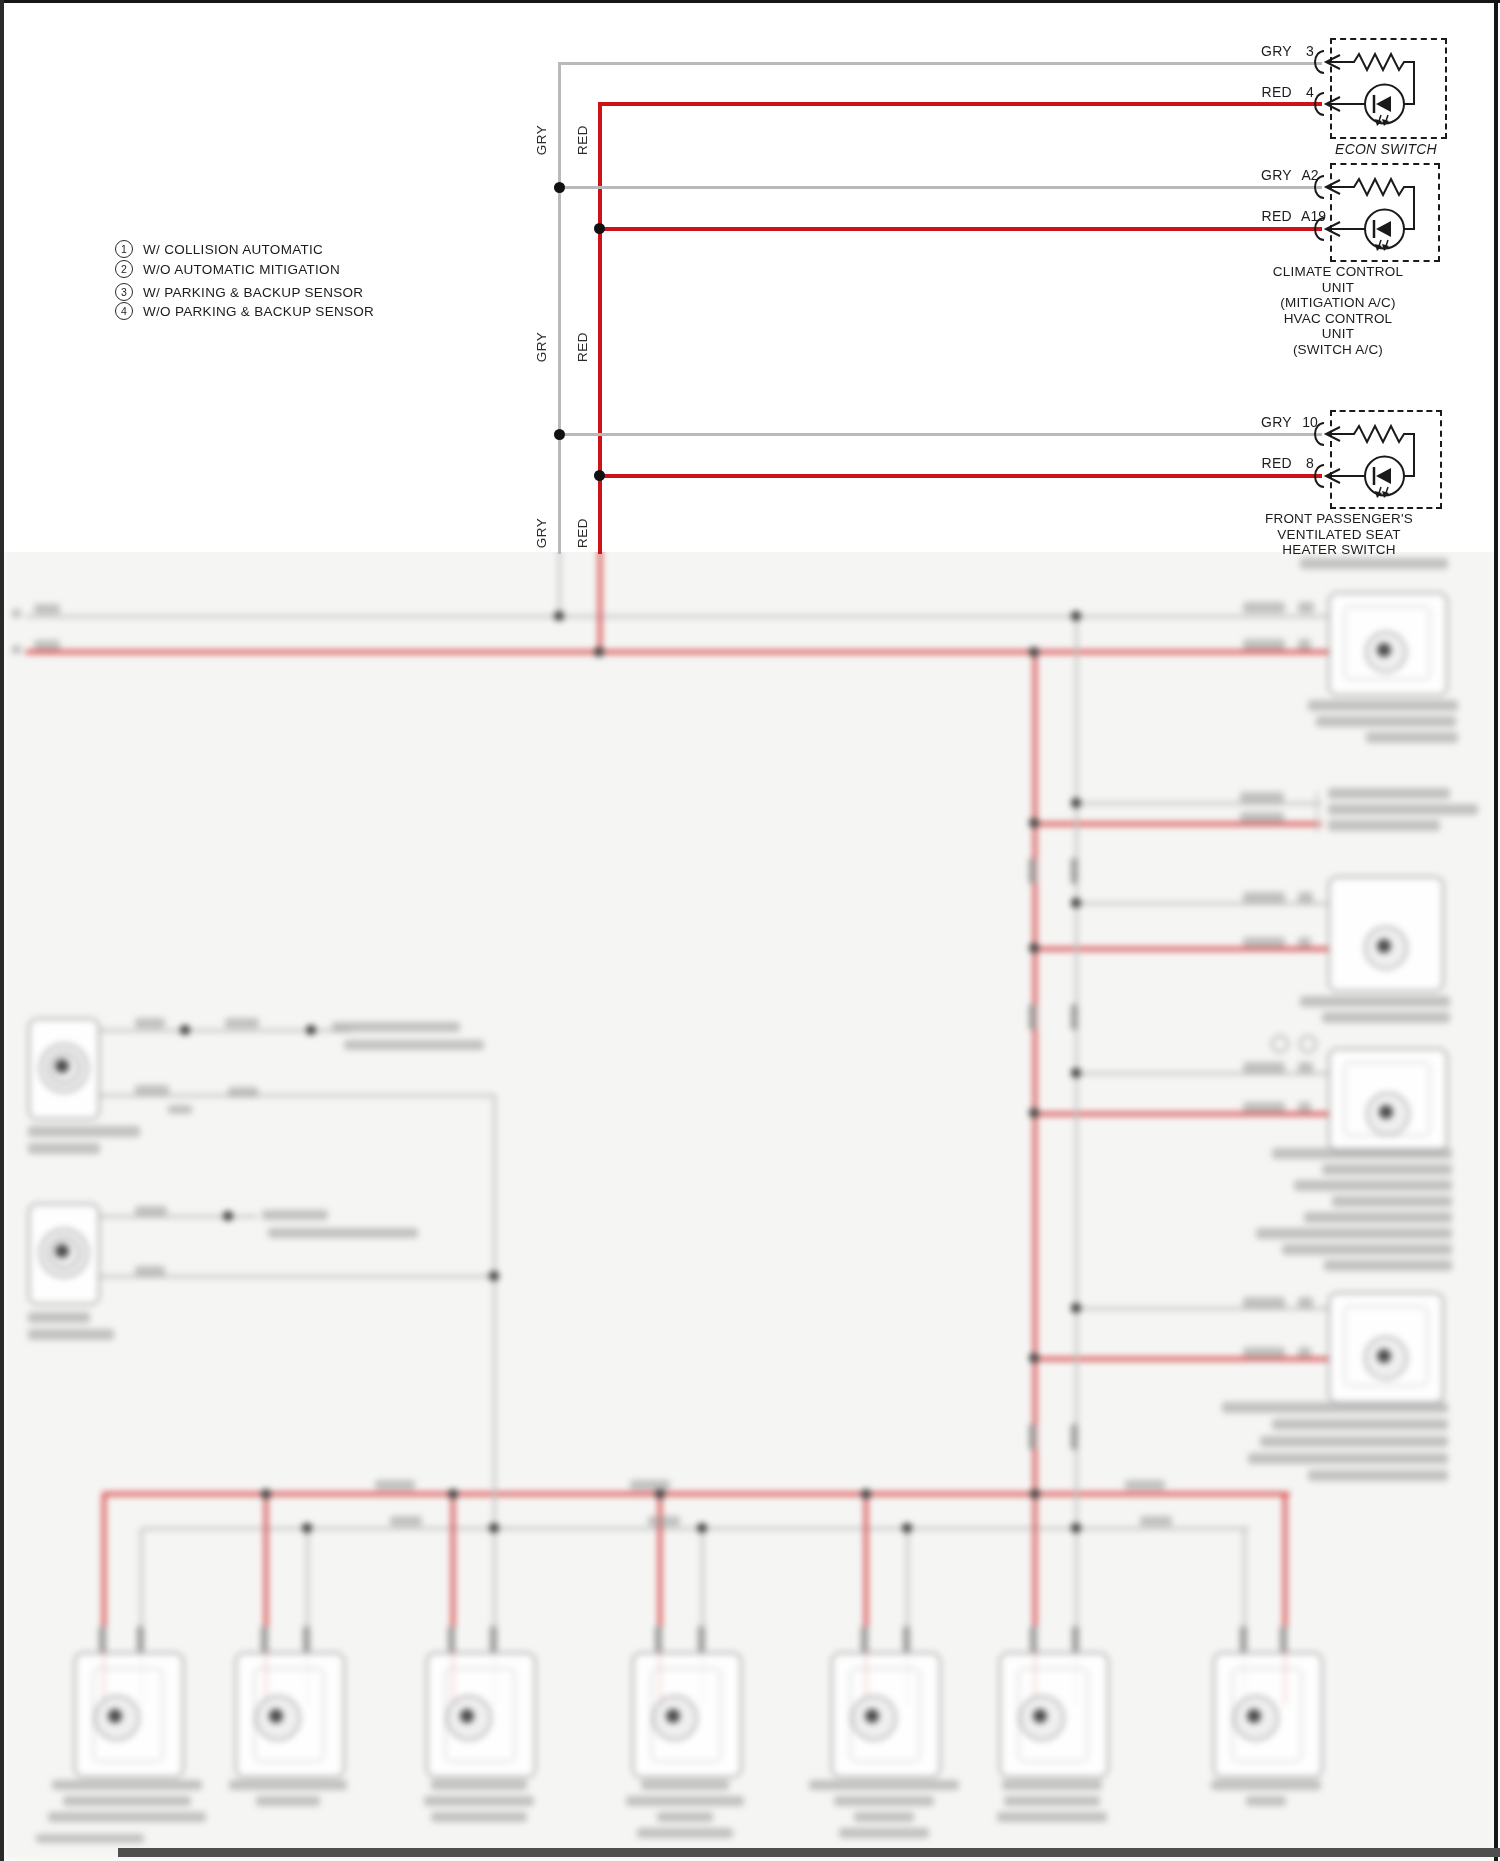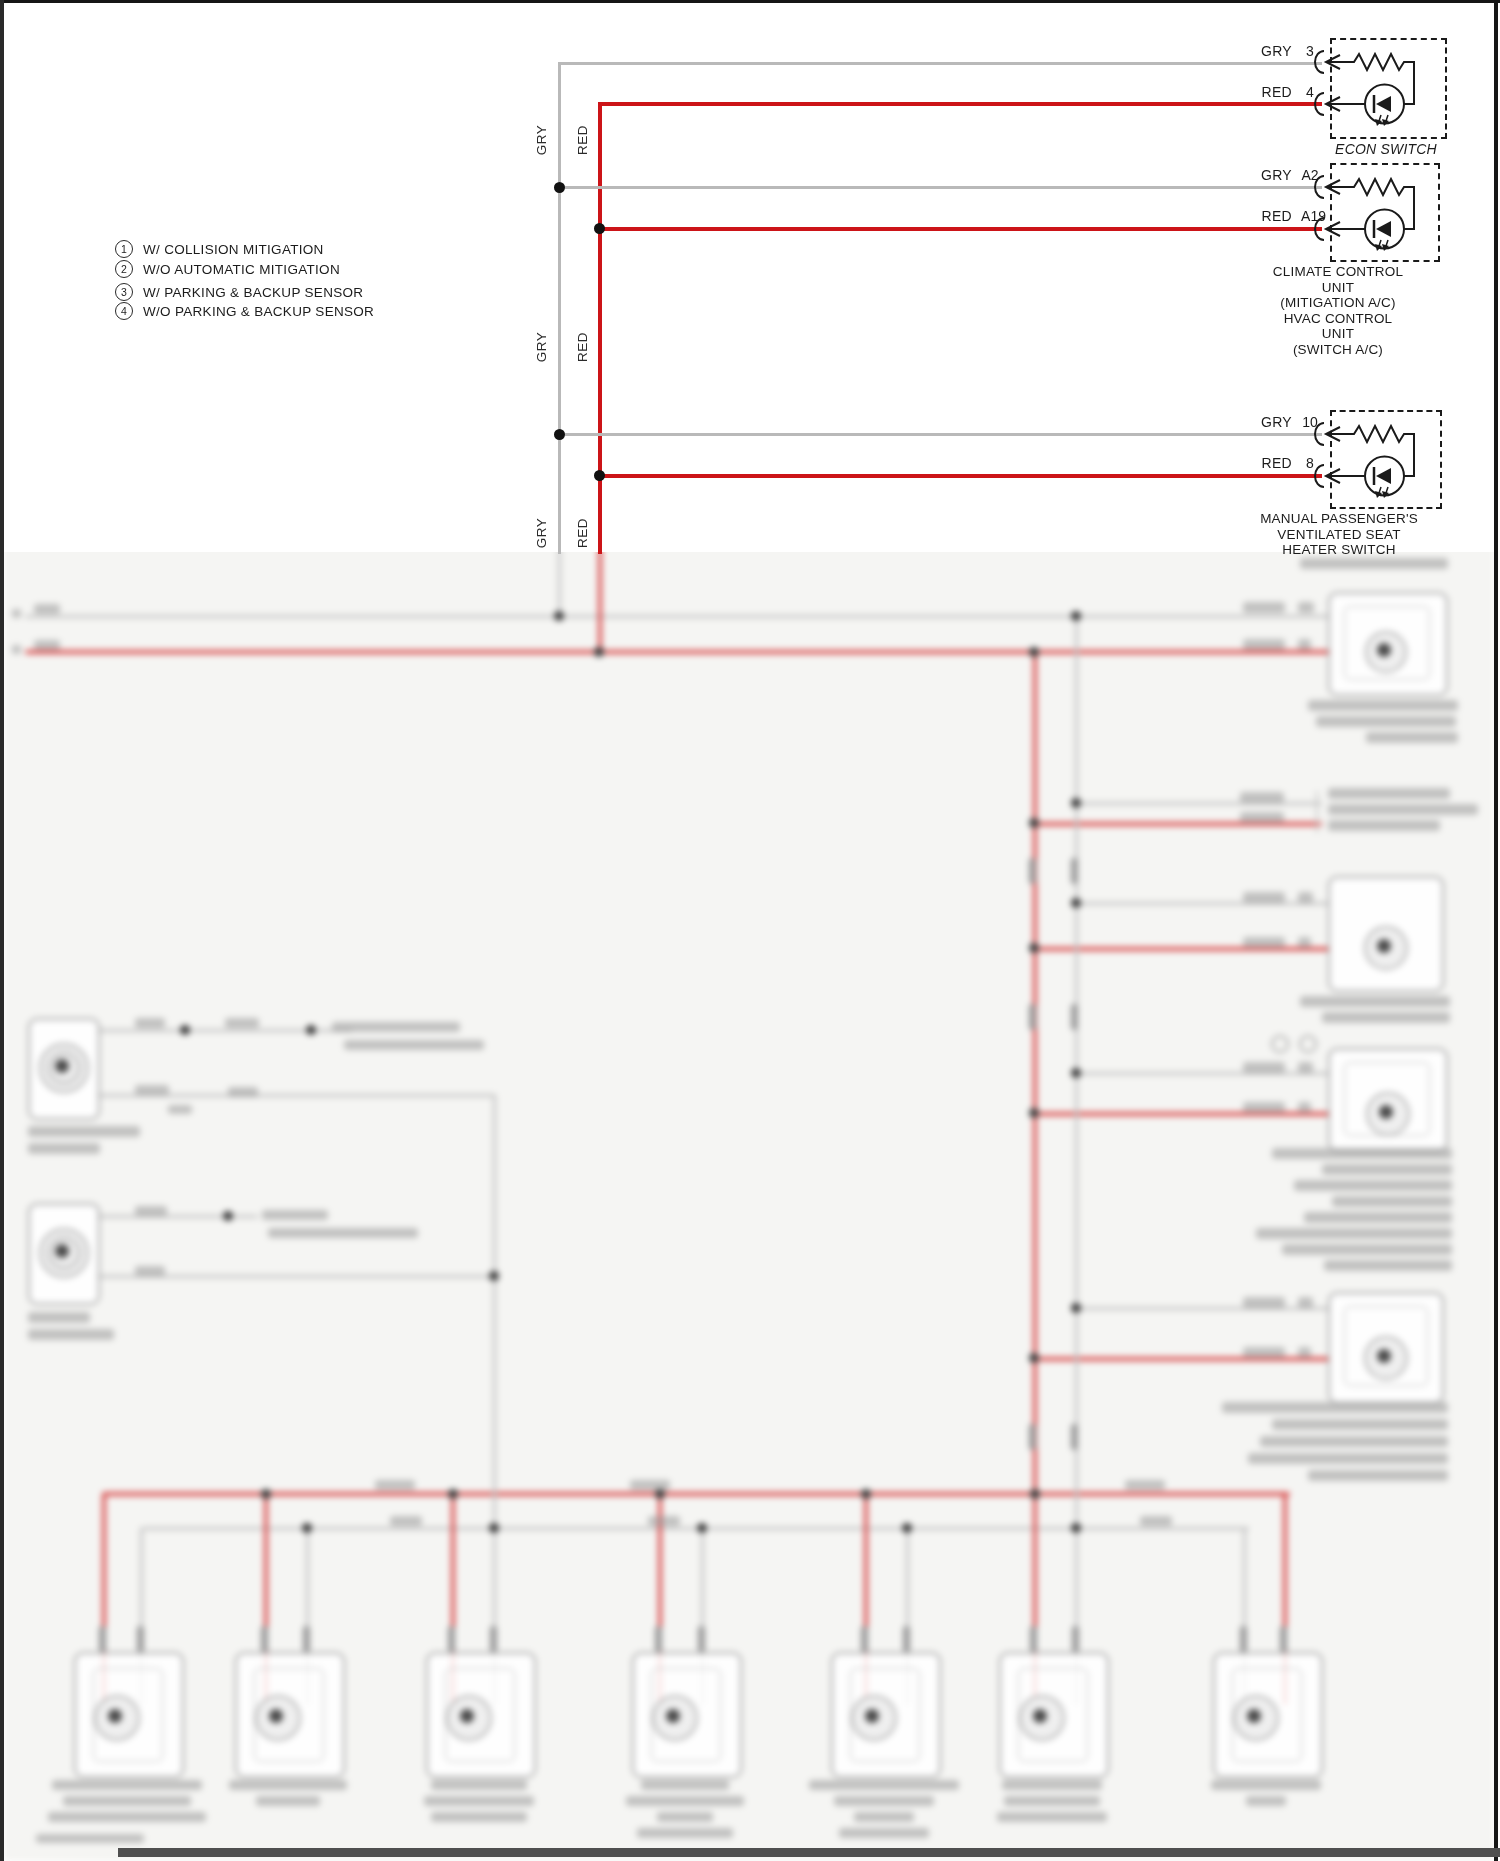--- a/index.html
+++ b/index.html
@@ -267,21 +267,21 @@
       <div class="blob" style="left: 1211px; top: 1780px; width: 110px; height: 10px;"></div>
       <div class="blob" style="left: 1246px; top: 1796px; width: 40px; height: 10px;"></div>
       <div class="blob" style="left: 36px; top: 1834px; width: 108px; height: 9px;"></div>
     </div>
 
   <div class="abs" style="left:0;top:0;width:1500px;height:552px;background:#ffffff;"></div>
 
   <div>
     <div class="legend-row" style="left:115px;top:240px;">
       <div class="legend-circle">1</div>
-      <div class="legend-text">W/ COLLISION MITIGATION</div>
+      <div class="legend-text">W/ COLLISION AUTOMATIC</div>
     </div>
     <div class="legend-row" style="left:115px;top:260px;">
       <div class="legend-circle">2</div>
       <div class="legend-text">W/O AUTOMATIC MITIGATION</div>
     </div>
     <div class="legend-row" style="left:115px;top:283px;">
       <div class="legend-circle">3</div>
       <div class="legend-text">W/ PARKING &amp; BACKUP SENSOR</div>
     </div>
     <div class="legend-row" style="left:115px;top:302px;">
@@ -380,21 +380,21 @@
       <path d="M14,66 H53"></path>
       <circle cx="72.5" cy="66" r="19.5"></circle>
       <path d="M62,57 V75" stroke-width="2.5"></path>
       <path d="M69,77 L66,86 M76,77 L73,86" stroke-width="1.5"></path>
     </g>
     <polygon points="64,66 79,58 79,74" fill="#1a1a1a"></polygon>
     <polygon points="65,88 63,81 70,83" fill="#1a1a1a"></polygon>
     <polygon points="72,88 70,81 77,83" fill="#1a1a1a"></polygon>
   </svg>
   <div class="complines" style="left:1238px;top:511px;width:202px;">
-    <div>MANUAL PASSENGER'S</div>
+    <div>FRONT PASSENGER'S</div>
     <div>VENTILATED SEAT</div>
     <div>HEATER SWITCH</div>
   </div>
 
   <div class="frame" style="left:0;top:0;width:1500px;height:3px;"></div>
   <div class="frame" style="left:0;top:0;width:4px;height:1861px;background:#2a2a2a;"></div>
   <div class="frame" style="left:1494px;top:0;width:4px;height:1861px;"></div>
   <div class="frame" style="left:118px;top:1848px;width:1382px;height:9px;background:#4f4f4f;"></div>
 
 </div>

